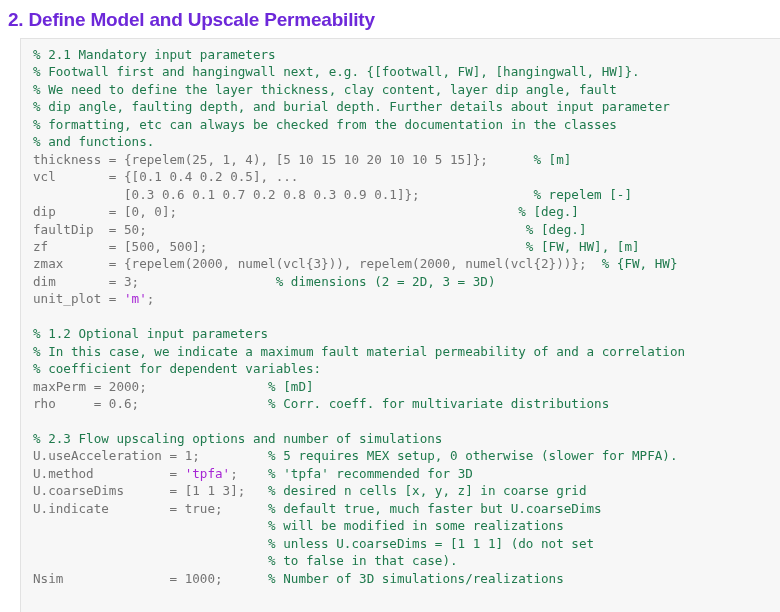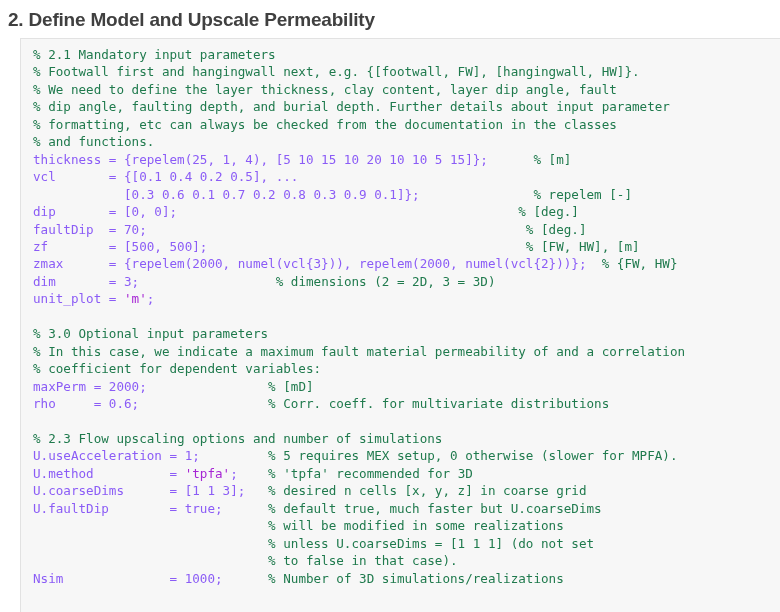--- a/index.html
+++ b/index.html
@@ -16,21 +16,21 @@
   #page {
     position: relative;
     width: 780px;
     height: 612px;
     background: #ffffff;
   }
   .section-heading {
     font-family: "Liberation Sans", sans-serif;
     font-weight: bold;
     font-size: 19px;
-    color: #404040;
+    color: #6d28d9;
     margin: 0;
     padding: 8px 0 0 8px;
     letter-spacing: -0.2px;
     line-height: 24px;
   }
   .code-block {
     position: absolute;
     left: 20px;
     top: 38px;
     right: 0;
@@ -49,58 +49,58 @@
     margin: 0;
     font-family: "DejaVu Sans Mono", "Liberation Mono", monospace;
     font-size: 12.6px;
     line-height: 17.45px;
     color: #1f2328;
     white-space: pre;
     tab-size: 4;
   }
   .cmt { color: #1f7a4d; }
   .str { color: #a626d4; }
-  .plain { color: #8b5cf6; margin-top: 48px; }
+  .plain { color: #737373; margin-top: 48px; }
 </style>
 </head>
 <body>
 
 <div id="page">
 
   <h2 class="section-heading">2. Define Model and Upscale Permeability</h2>
 
   <div class="code-block">
     <div class="code-inner">
       <pre class="code" id="code-body"><span class="cmt">% 2.1 Mandatory input parameters</span>
 <span class="cmt">% Footwall first and hangingwall next, e.g. {[footwall, FW], [hangingwall, HW]}.</span>
 <span class="cmt">% We need to define the layer thickness, clay content, layer dip angle, fault</span>
 <span class="cmt">% dip angle, faulting depth, and burial depth. Further details about input parameter</span>
 <span class="cmt">% formatting, etc can always be checked from the documentation in the classes</span>
 <span class="cmt">% and functions.</span>
 <span class="plain">thickness = {repelem(25, 1, 4), [5 10 15 10 20 10 10 5 15]};</span>      <span class="cmt">% [m]</span>
 <span class="plain">vcl       = {[0.1 0.4 0.2 0.5], ...</span>
 <span class="plain">            [0.3 0.6 0.1 0.7 0.2 0.8 0.3 0.9 0.1]};</span>               <span class="cmt">% repelem [-]</span>
 <span class="plain">dip       = [0, 0];</span>                                             <span class="cmt">% [deg.]</span>
-<span class="plain">faultDip  = 70;</span>                                                  <span class="cmt">% [deg.]</span>
+<span class="plain">faultDip  = 50;</span>                                                  <span class="cmt">% [deg.]</span>
 <span class="plain">zf        = [500, 500];</span>                                          <span class="cmt">% [FW, HW], [m]</span>
 <span class="plain">zmax      = {repelem(2000, numel(vcl{3})), repelem(2000, numel(vcl{2}))};</span>  <span class="cmt">% {FW, HW}</span>
 <span class="plain">dim       = 3;</span>                  <span class="cmt">% dimensions (2 = 2D, 3 = 3D)</span>
 <span class="plain">unit_plot = </span><span class="str">'m'</span><span class="plain">;</span>
 
-<span class="cmt">% 3.0 Optional input parameters</span>
+<span class="cmt">% 1.2 Optional input parameters</span>
 <span class="cmt">% In this case, we indicate a maximum fault material permeability of and a correlation</span>
 <span class="cmt">% coefficient for dependent variables:</span>
 <span class="plain">maxPerm = 2000;</span>                <span class="cmt">% [mD]</span>
 <span class="plain">rho     = 0.6;</span>                 <span class="cmt">% Corr. coeff. for multivariate distributions</span>
 
 <span class="cmt">% 2.3 Flow upscaling options and number of simulations</span>
 <span class="plain">U.useAcceleration = 1;</span>         <span class="cmt">% 5 requires MEX setup, 0 otherwise (slower for MPFA).</span>
 <span class="plain">U.method          = </span><span class="str">'tpfa'</span><span class="plain">;</span>    <span class="cmt">% 'tpfa' recommended for 3D</span>
 <span class="plain">U.coarseDims      = [1 1 3];</span>   <span class="cmt">% desired n cells [x, y, z] in coarse grid</span>
-<span class="plain">U.faultDip        = true;</span>      <span class="cmt">% default true, much faster but U.coarseDims</span>
+<span class="plain">U.indicate        = true;</span>      <span class="cmt">% default true, much faster but U.coarseDims</span>
 <span class="plain"></span>                               <span class="cmt">% will be modified in some realizations</span>
 <span class="plain"></span>                               <span class="cmt">% unless U.coarseDims = [1 1 1] (do not set</span>
 <span class="plain"></span>                               <span class="cmt">% to false in that case).</span>
 <span class="plain">Nsim              = 1000;</span>      <span class="cmt">% Number of 3D simulations/realizations</span>
 </pre>
     </div>
   </div>
 
 </div>
 

